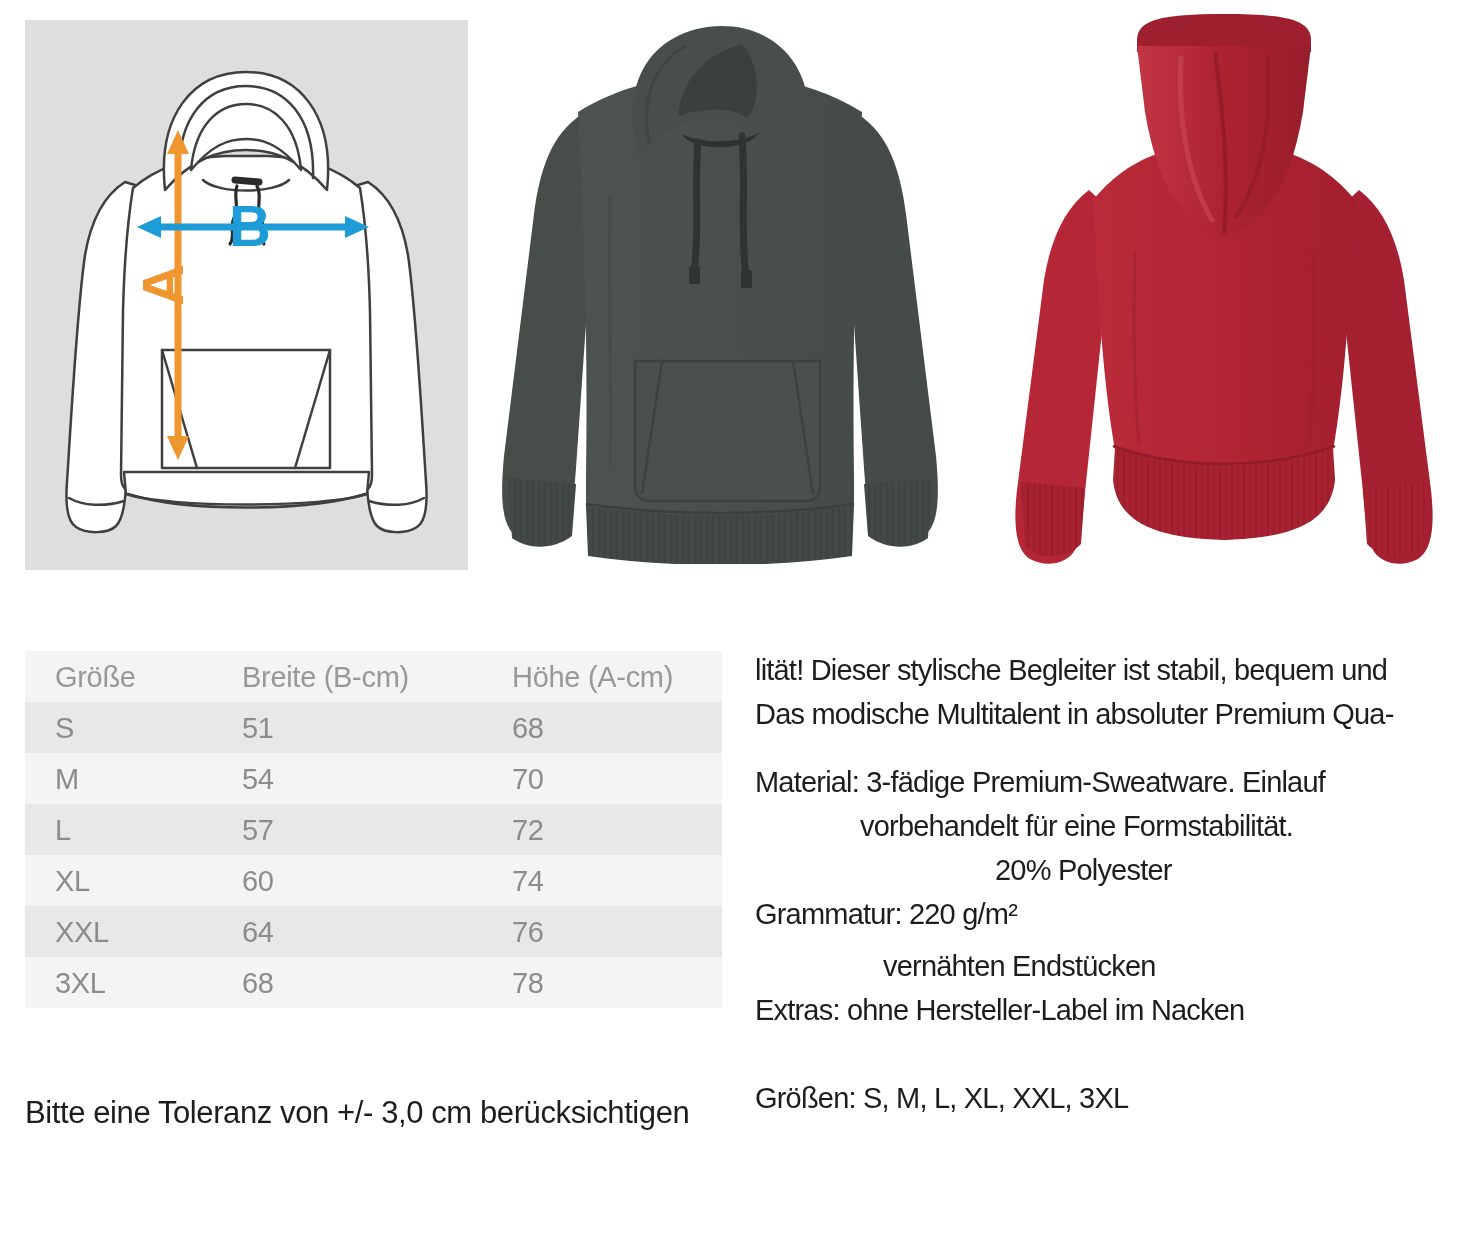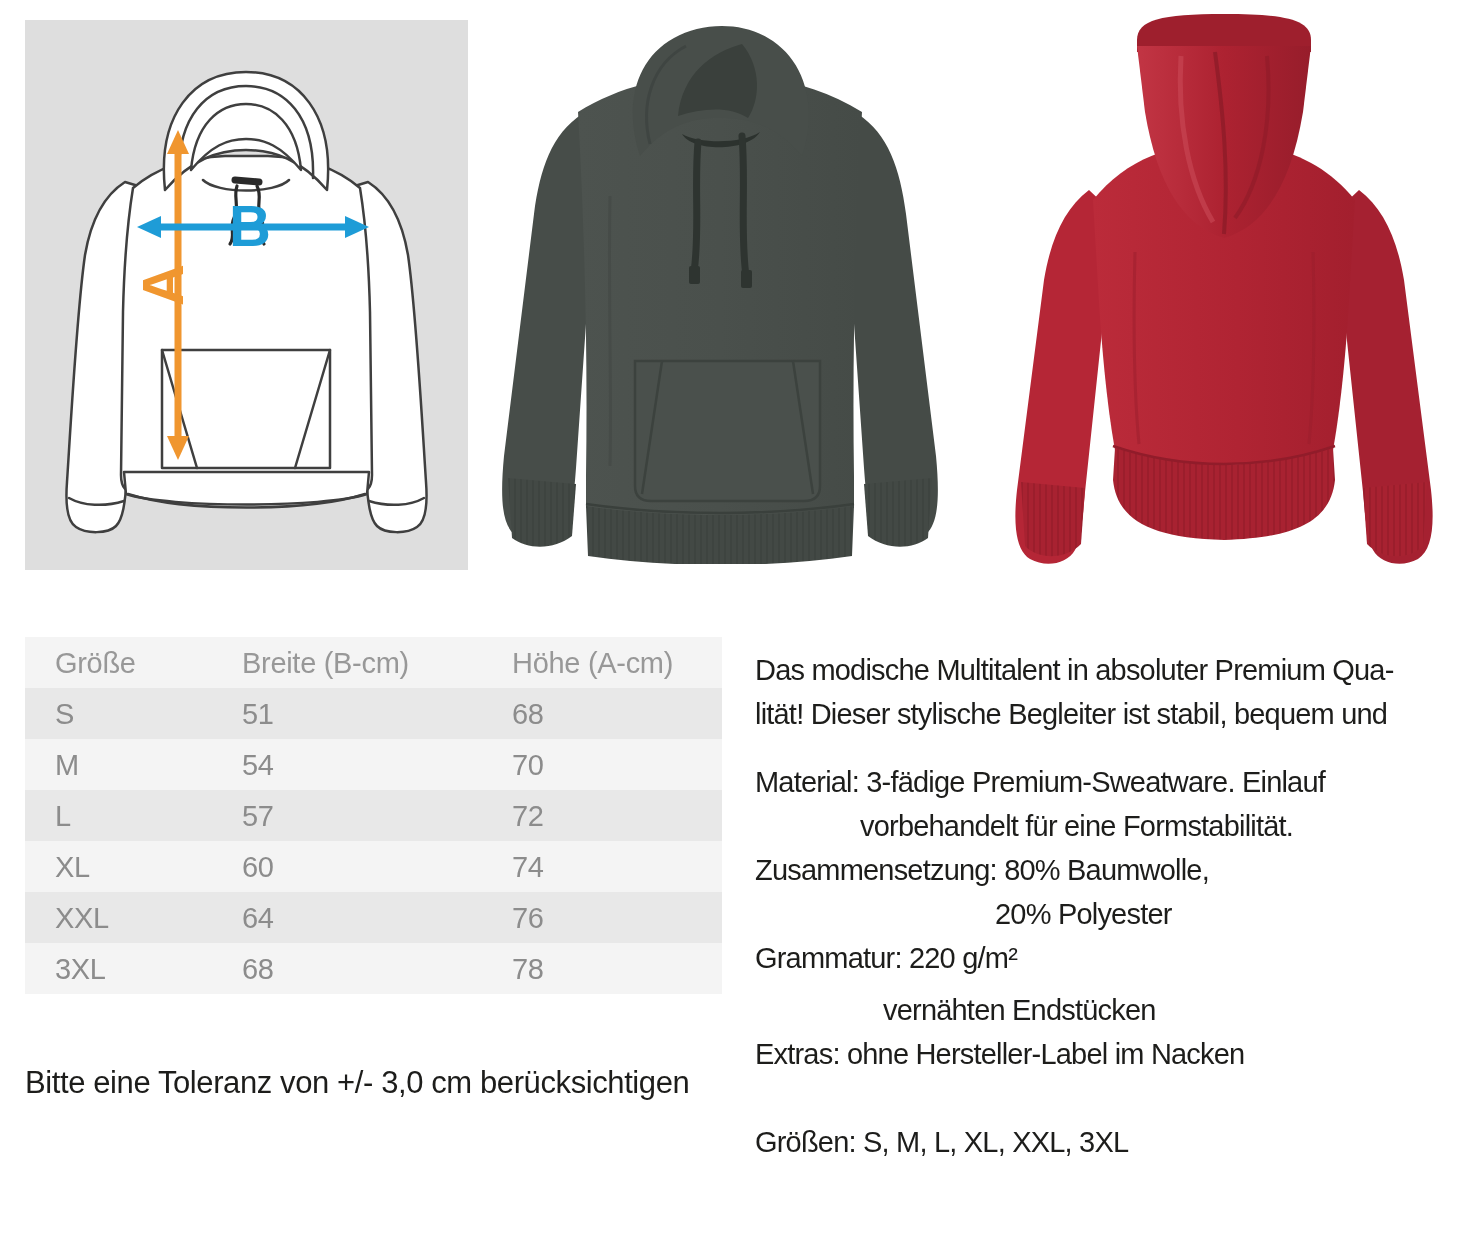--- a/index.html
+++ b/index.html
@@ -8,33 +8,33 @@
     font-family:"Liberation Sans", sans-serif;
   }
   
   .fig{position:absolute;}
   #diagram-panel{left:25px;top:20px;width:443px;height:550px;background:#dedede;}
   #front-fig{left:490px;top:16px;width:460px;height:548px;}
   #back-fig{left:985px;top:12px;width:478px;height:560px;}
   .fig svg{display:block;width:100%;height:100%;}
 
   
-  #size-table{position:absolute;left:25px;top:637px;width:697px;
+  #size-table{position:absolute;left:25px;top:651px;width:697px;
     font-size:29px;letter-spacing:-0.3px;}
   .st-row{position:relative;height:51px;}
   .st-row.hdr{background:#f4f4f4;color:#989898;}
   .st-row.odd{background:#e8e8e8;color:#8c8c8c;}
   .st-row.even{background:#f4f4f4;color:#8c8c8c;}
   .st-row span{position:absolute;top:50%;transform:translateY(-50%);white-space:nowrap;}
   .st-row .c1{left:30px;}
   .st-row .c2{left:217px;}
   .st-row .c3{left:487px;}
 
   
-  #tolerance-note{position:absolute;left:25px;top:1065px;font-size:31px;
+  #tolerance-note{position:absolute;left:25px;top:1095px;font-size:31px;
     color:#1d1d1b;letter-spacing:-0.4px;white-space:nowrap;}
 
   
   #description{position:absolute;left:755px;top:650px;width:708px;
     font-size:29px;color:#1d1d1b;letter-spacing:-0.8px;}
   .desc-line{height:44px;line-height:40px;white-space:nowrap;}
   .gap-sm{height:24px;}
   .gap-lg{height:44px;}
   .ind-a{padding-left:105px;}
   .ind-b{padding-left:240px;}
@@ -216,26 +216,25 @@
     <div class="st-row even">
       <span class="c1">3XL</span>
       <span class="c2">68</span>
       <span class="c3">78</span>
     </div>
   </div>
 
   <div id="tolerance-note">Bitte eine Toleranz von +/- 3,0 cm berücksichtigen</div>
 
   <div id="description">
+    <div class="desc-line">lität! Dieser stylische Begleiter ist stabil, bequem und</div>
     <div class="desc-line">Das modische Multitalent in absoluter Premium Qua-</div>
-    <div class="desc-line">lität! Dieser stylische Begleiter ist stabil, bequem und</div>
     <div class="gap-sm"></div>
     <div class="desc-line">Material: 3-fädige Premium-Sweatware. Einlauf</div>
     <div class="desc-line ind-a">vorbehandelt für eine Formstabilität.</div>
-    <div class="desc-line">Zusammensetzung: 80% Baumwolle,</div>
     <div class="desc-line ind-b">20% Polyester</div>
     <div class="desc-line">Grammatur: 220 g/m²</div>
     <div class="desc-line ind-c">vernähten Endstücken</div>
     <div class="desc-line">Extras: ohne Hersteller-Label im Nacken</div>
     <div class="gap-lg"></div>
     <div class="desc-line">Größen: S, M, L, XL, XXL, 3XL</div>
   </div>
 
 </div>
 

